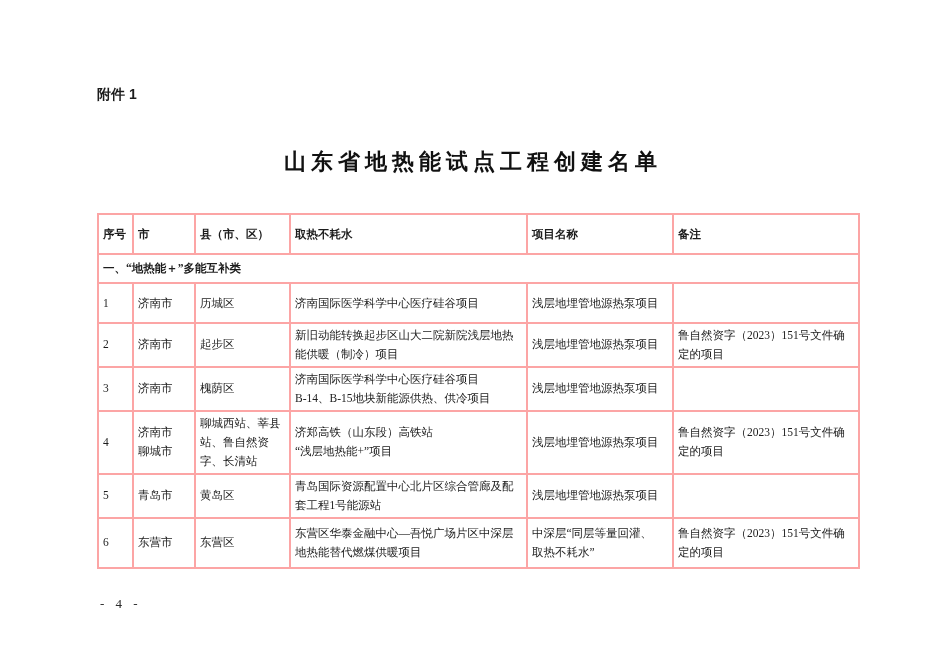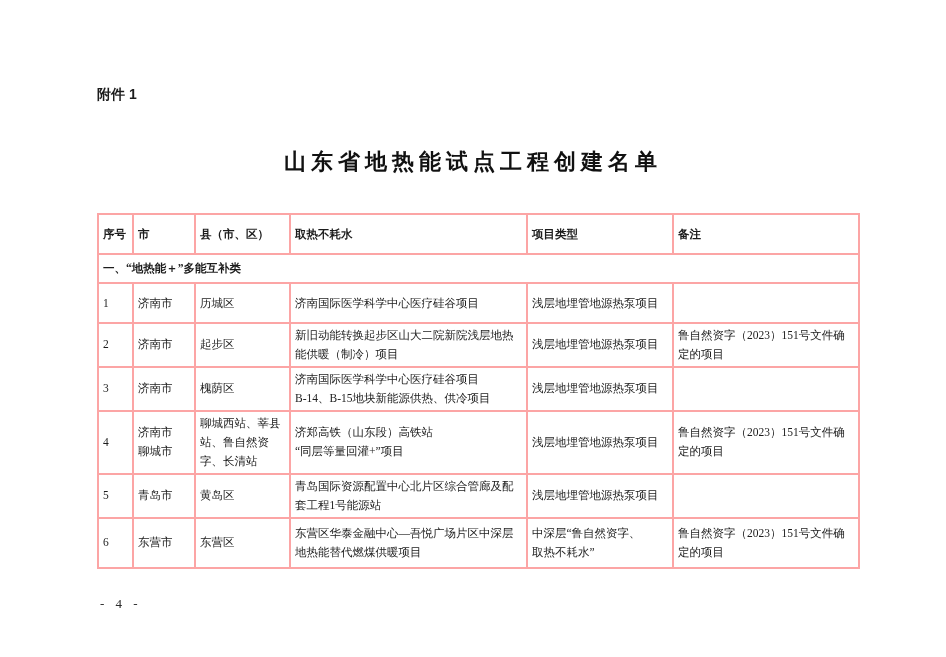--- a/index.html
+++ b/index.html
@@ -75,21 +75,21 @@
       <col style="width:237px">
       <col style="width:146px">
       <col style="width:186px">
     </colgroup>
     <thead>
       <tr class="head-row">
         <th>序号</th>
         <th>市</th>
         <th>县（市、区）</th>
         <th>取热不耗水</th>
-        <th>项目类型</th>
+        <th>项目名称</th>
         <th>备注</th>
       </tr>
     </thead>
     <tbody>
       <tr class="section-row">
         <td colspan="6">一、“地热能＋”多能互补类</td>
       </tr>
 
       <tr class="r1">
         <td>1</td>
@@ -118,40 +118,40 @@
         <td>浅层地埋管地源热泵项目</td>
         <td></td>
       </tr>
 
       <tr class="r4">
         <td>4</td>
         <td>济南市
 聊城市</td>
         <td>聊城西站、莘县站、鲁自然资字、长清站</td>
         <td>济郑高铁（山东段）高铁站
-“同层等量回灌+”项目</td>
+“浅层地热能+”项目</td>
         <td>浅层地埋管地源热泵项目</td>
         <td>鲁自然资字（2023）151号文件确定的项目</td>
       </tr>
 
       <tr class="r5">
         <td>5</td>
         <td>青岛市</td>
         <td>黄岛区</td>
         <td>青岛国际资源配置中心北片区综合管廊及配套工程1号能源站</td>
         <td>浅层地埋管地源热泵项目</td>
         <td></td>
       </tr>
 
       <tr class="r6">
         <td>6</td>
         <td>东营市</td>
         <td>东营区</td>
         <td>东营区华泰金融中心—吾悦广场片区中深层地热能替代燃煤供暖项目</td>
-        <td>中深层“鲁自然资字、
+        <td>中深层“同层等量回灌、
 取热不耗水”</td>
         <td>鲁自然资字（2023）151号文件确定的项目</td>
       </tr>
     </tbody>
   </table>
 
   <div class="pageno">- 4 -</div>
 
 </div>
 

